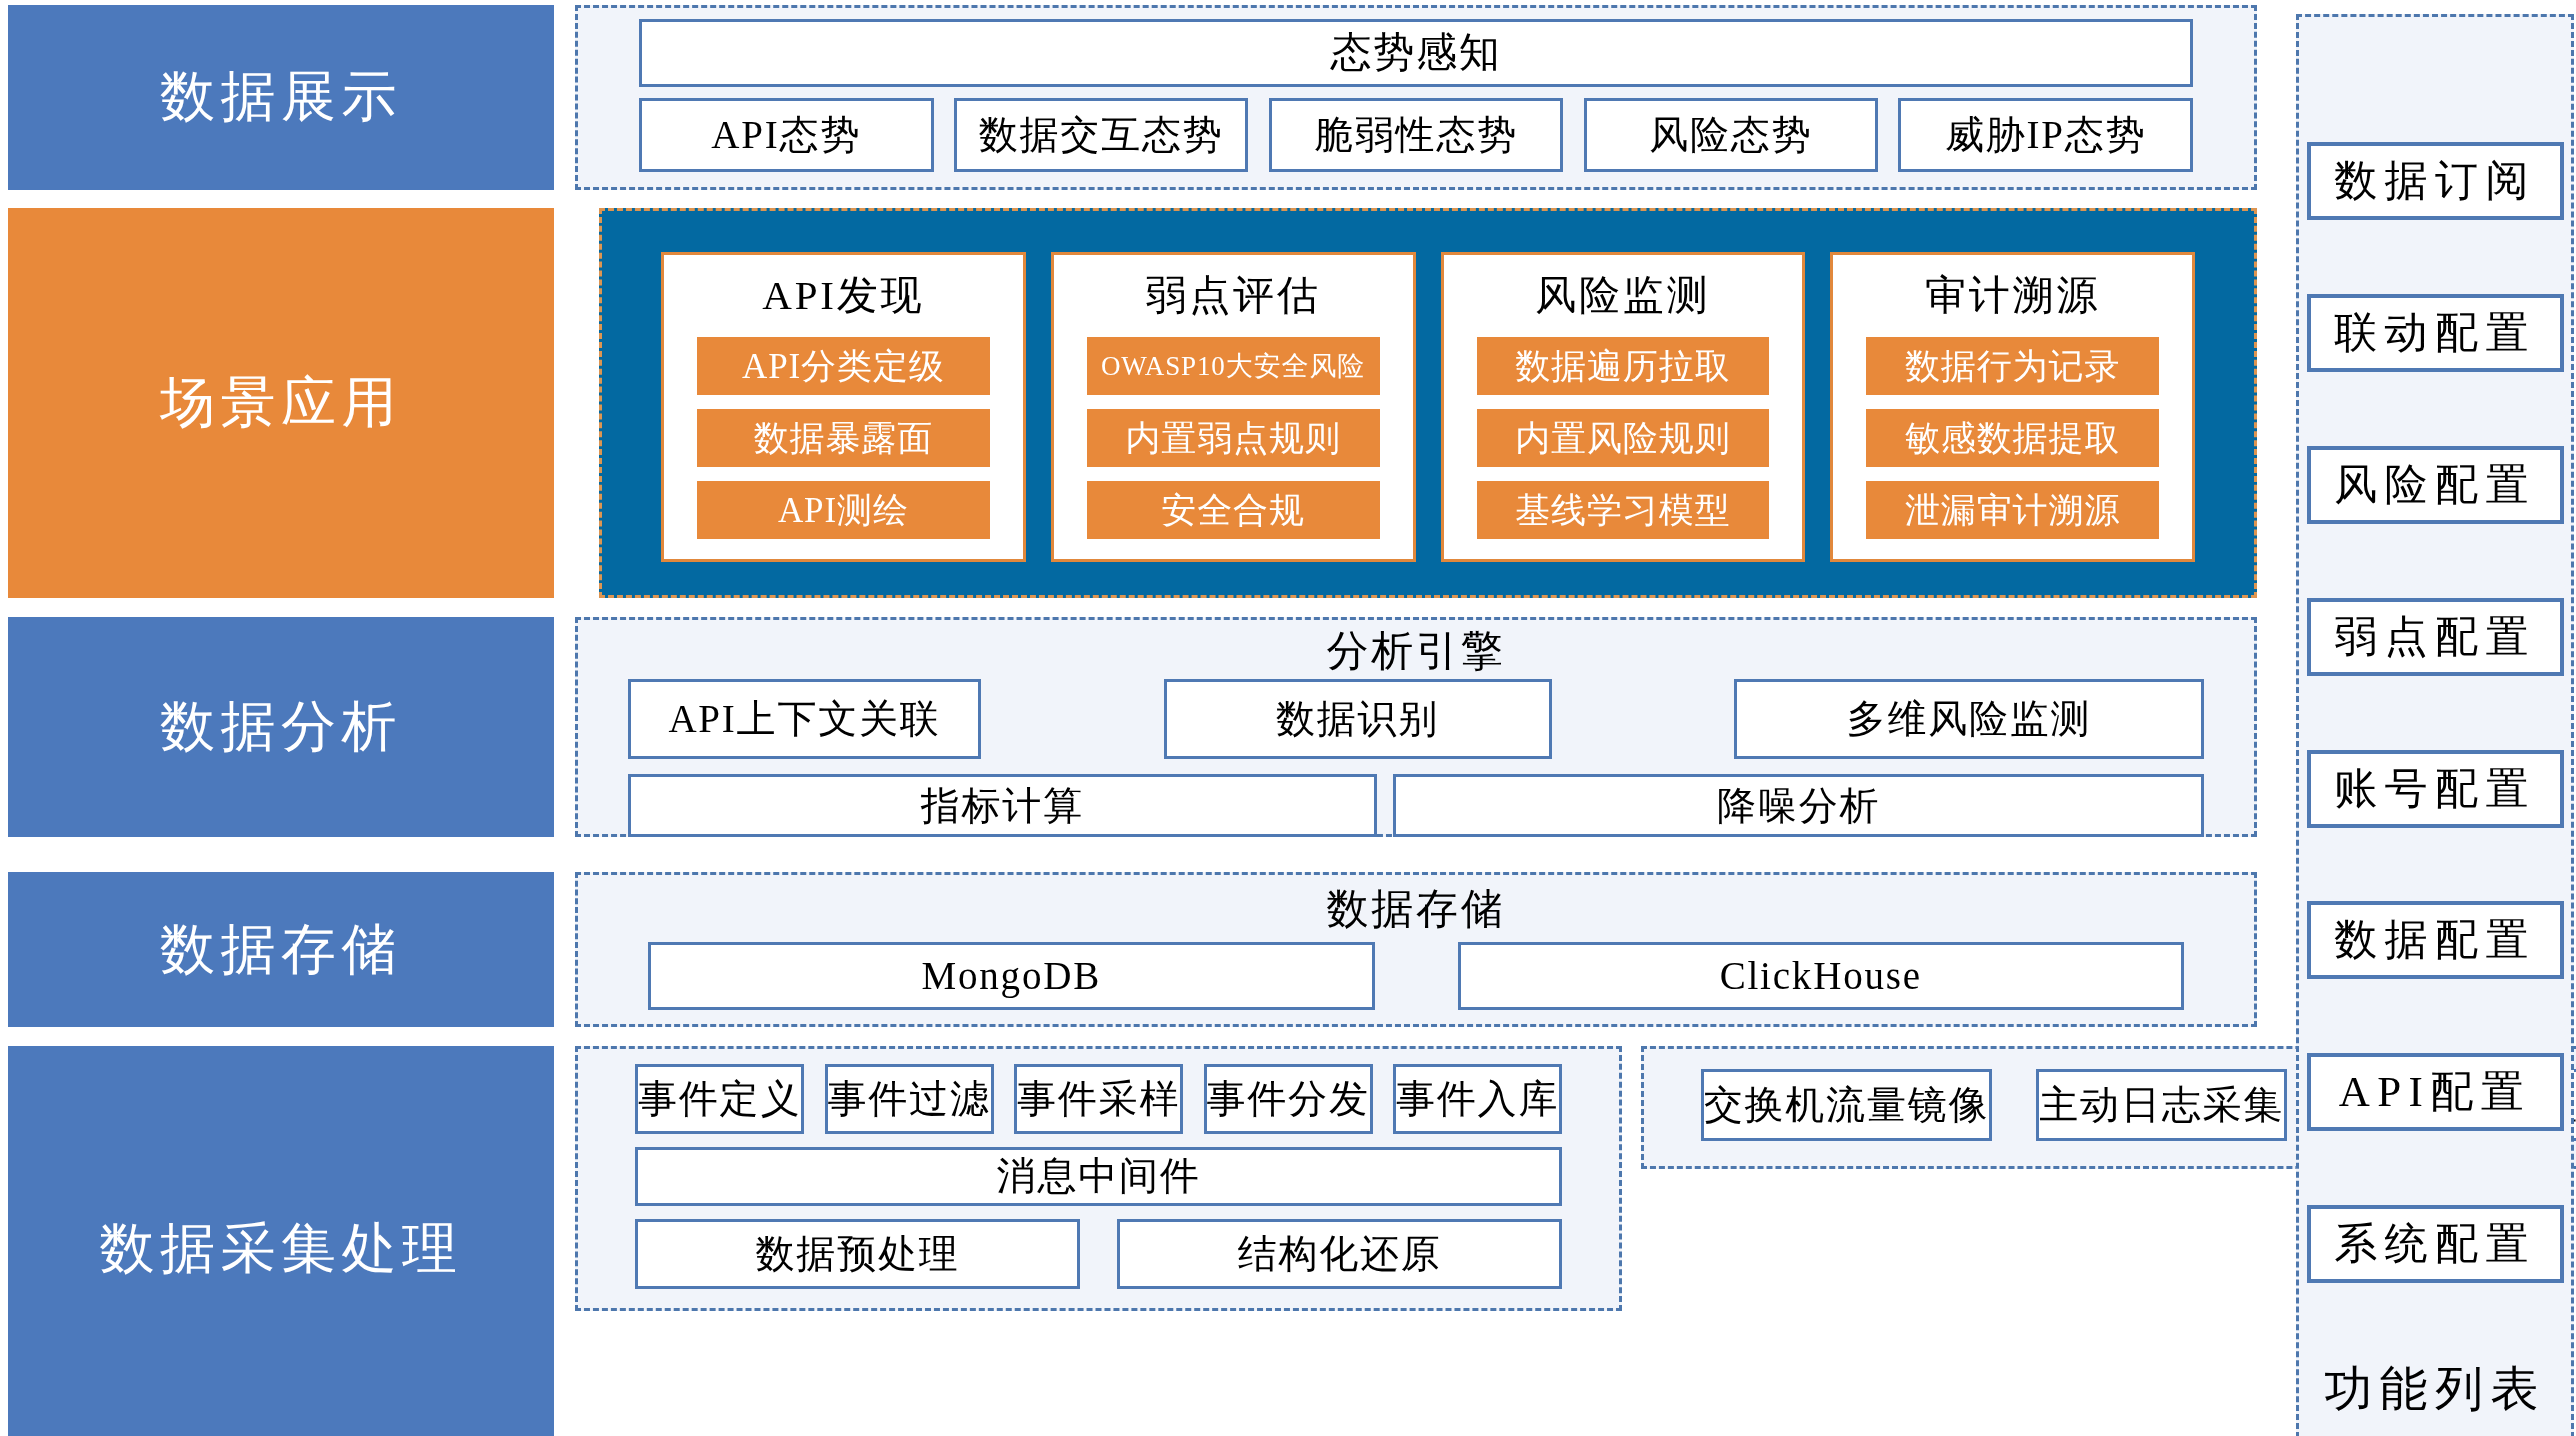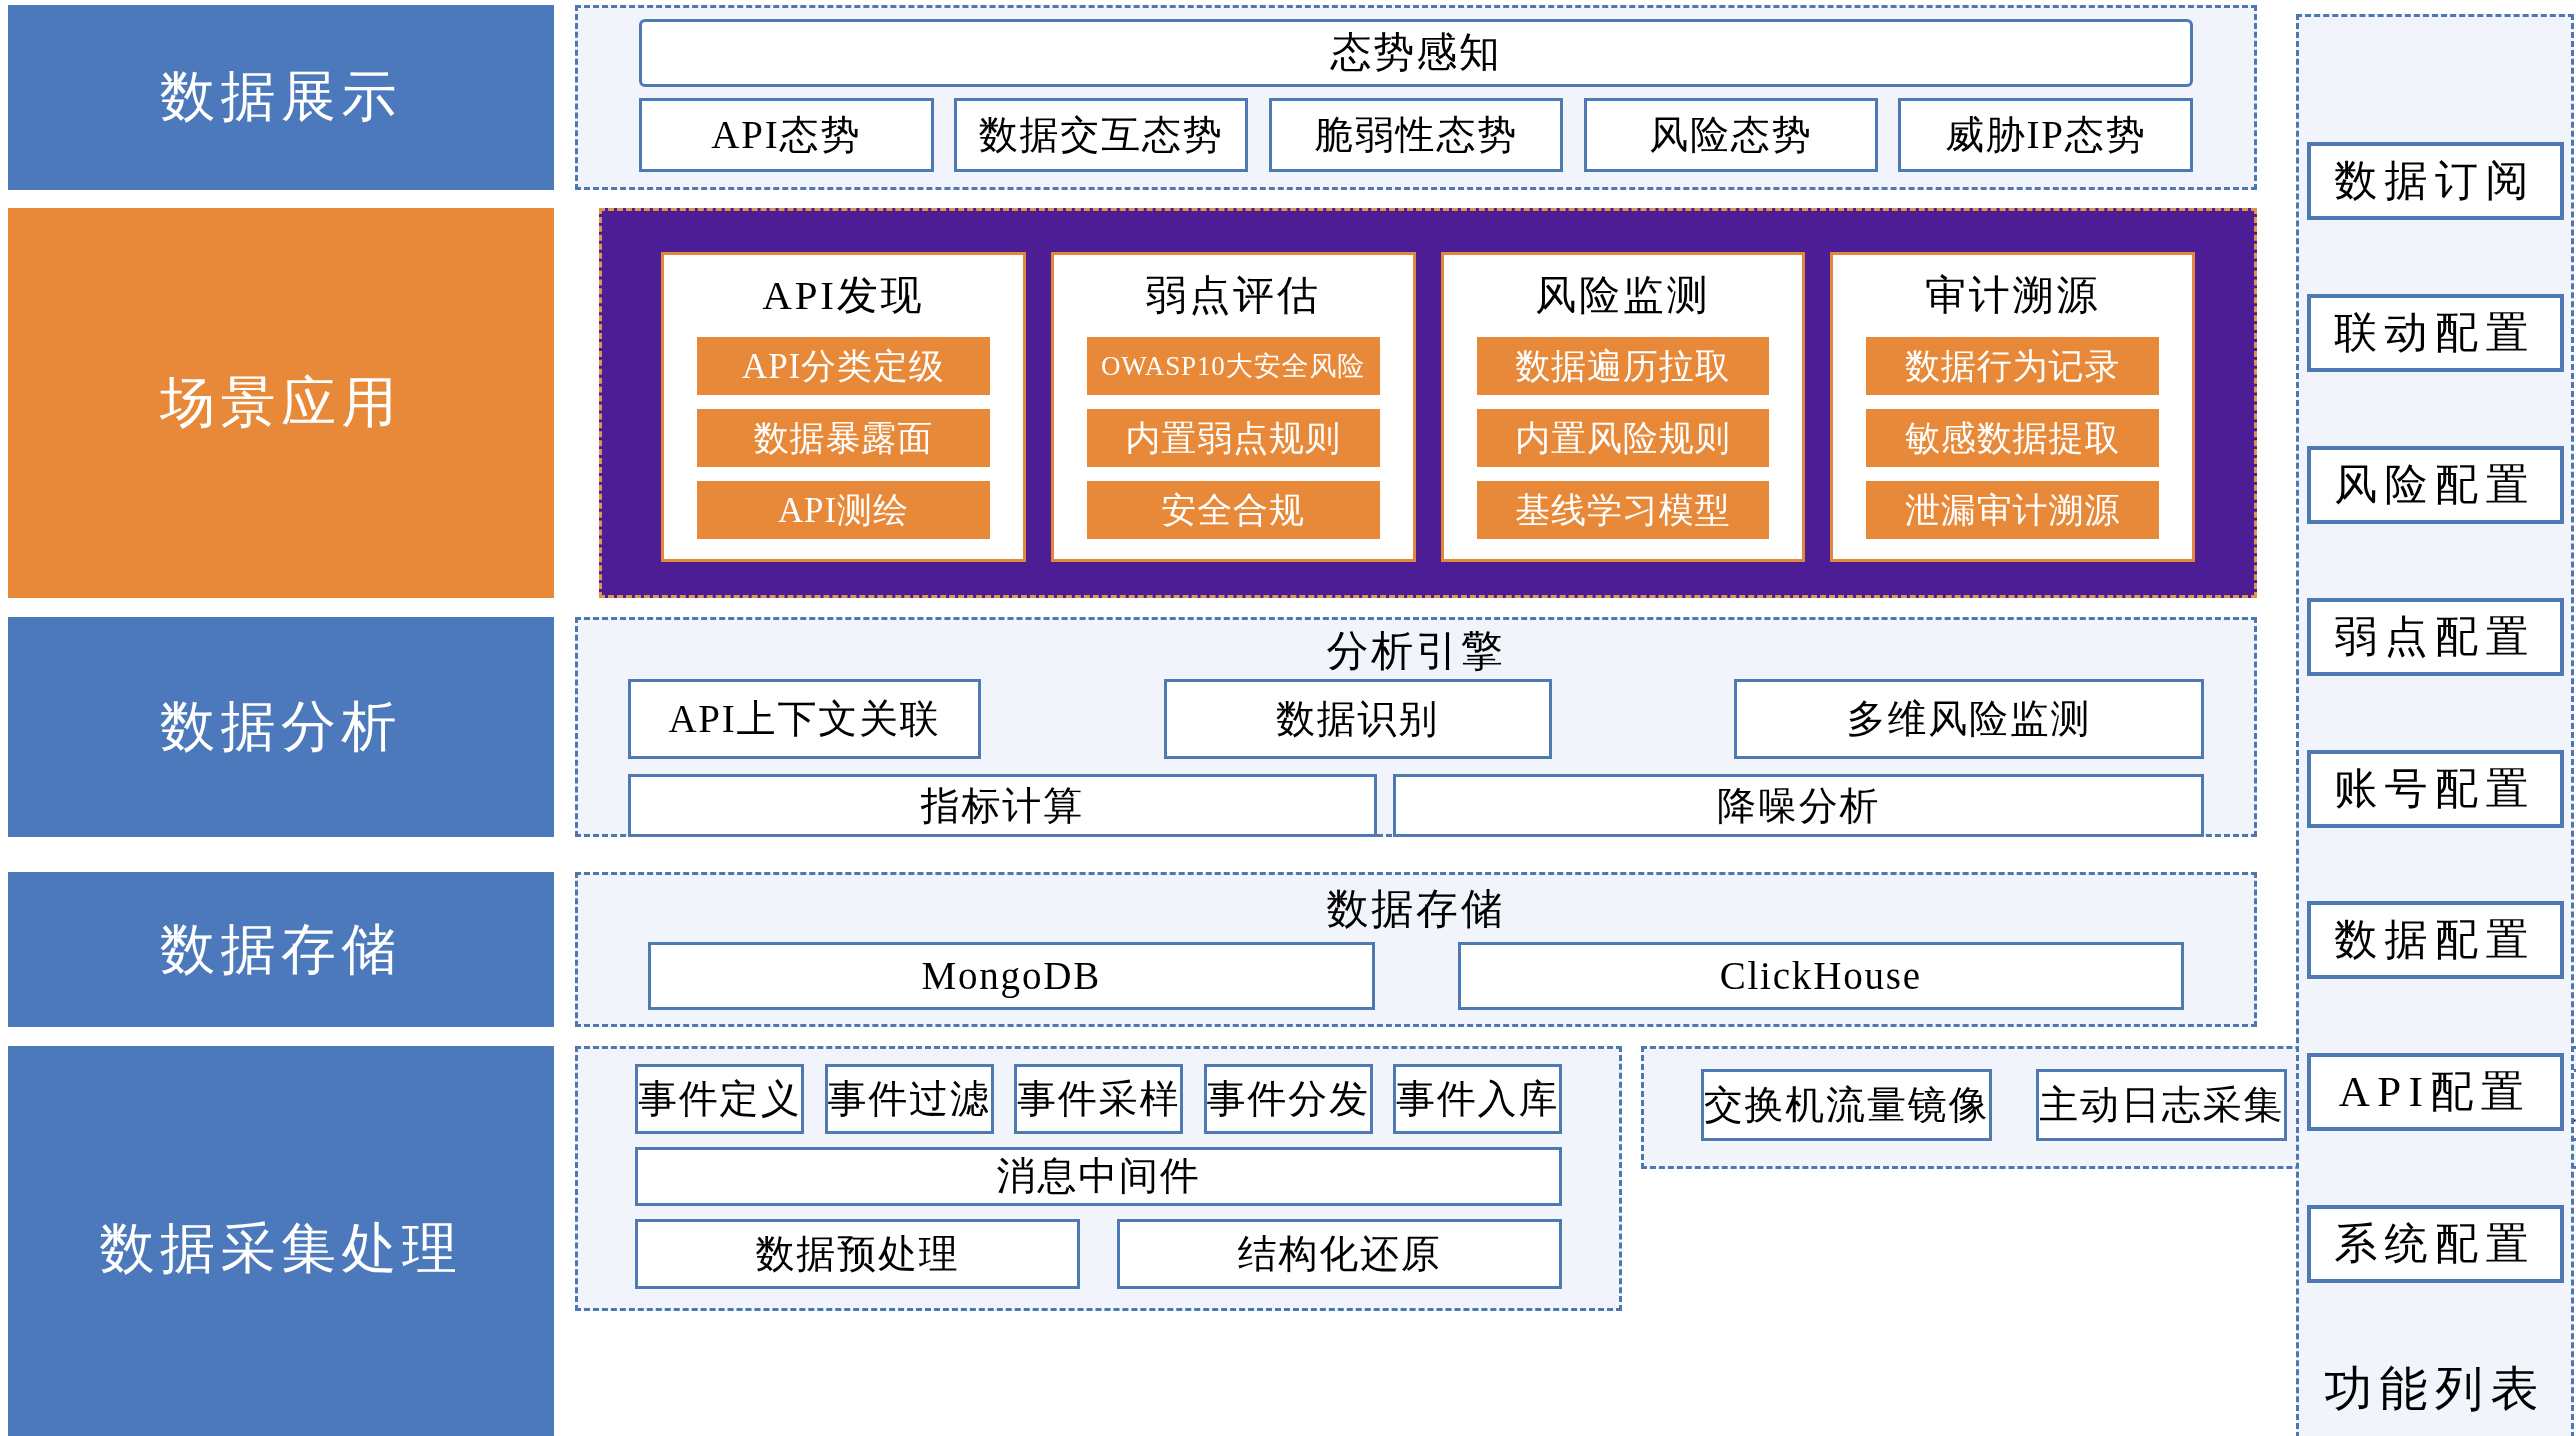--- a/index.html
+++ b/index.html
@@ -20,32 +20,32 @@
   .row5 { height:407px; margin-top:18.5px; }
 
   .layer-label {
     width:546px; flex:none; display:flex; align-items:center; justify-content:center;
     color:#ffffff; font-size:55px; letter-spacing:5.5px; text-align:center;
   }
   .lbl-blue { background:#4c79bc; }
   .lbl-orange { background:#e8893a; }
 
   .panel { flex:1; border:3.7px dashed #4d77ad; background:#f1f4fa; }
-  .panel-orange { border:3.7px dashed #dd9551; background:#4c1d95;margin-left:24px; }
+  .panel-orange { border:3.7px dashed #dd9551; background:#0369a1;margin-left:24px; }
 
   .wbox {
     background:#ffffff; border:3.7px solid #4f79b3;
     display:flex; align-items:center; justify-content:center;
     font-size:39px; letter-spacing:1.8px; white-space:nowrap;
   }
   .sec-title { text-align:center; font-size:42px; letter-spacing:2.8px; }
 
   
   .sec1 { padding:11px 61px; }
-  .sec1 .header { height:68px; margin-bottom:11px; font-size:41px;border-radius:6px; }
+  .sec1 .header { height:68px; margin-bottom:11px; font-size:41px; }
   .hrow5 { display:flex; gap:20.3px; }
   .hrow5 .wbox { flex:1; height:74px; }
 
   
   .sec2 { padding:41px 59px 33px; display:flex; gap:25px; }
   .card {
     flex:1; background:#ffffff; border:3.7px solid #e1883c;
     padding:13px 33px 15px; display:flex; flex-direction:column;
   }
   .card-title { text-align:center; font-size:41px; letter-spacing:2.8px; line-height:55px; height:55px; }

